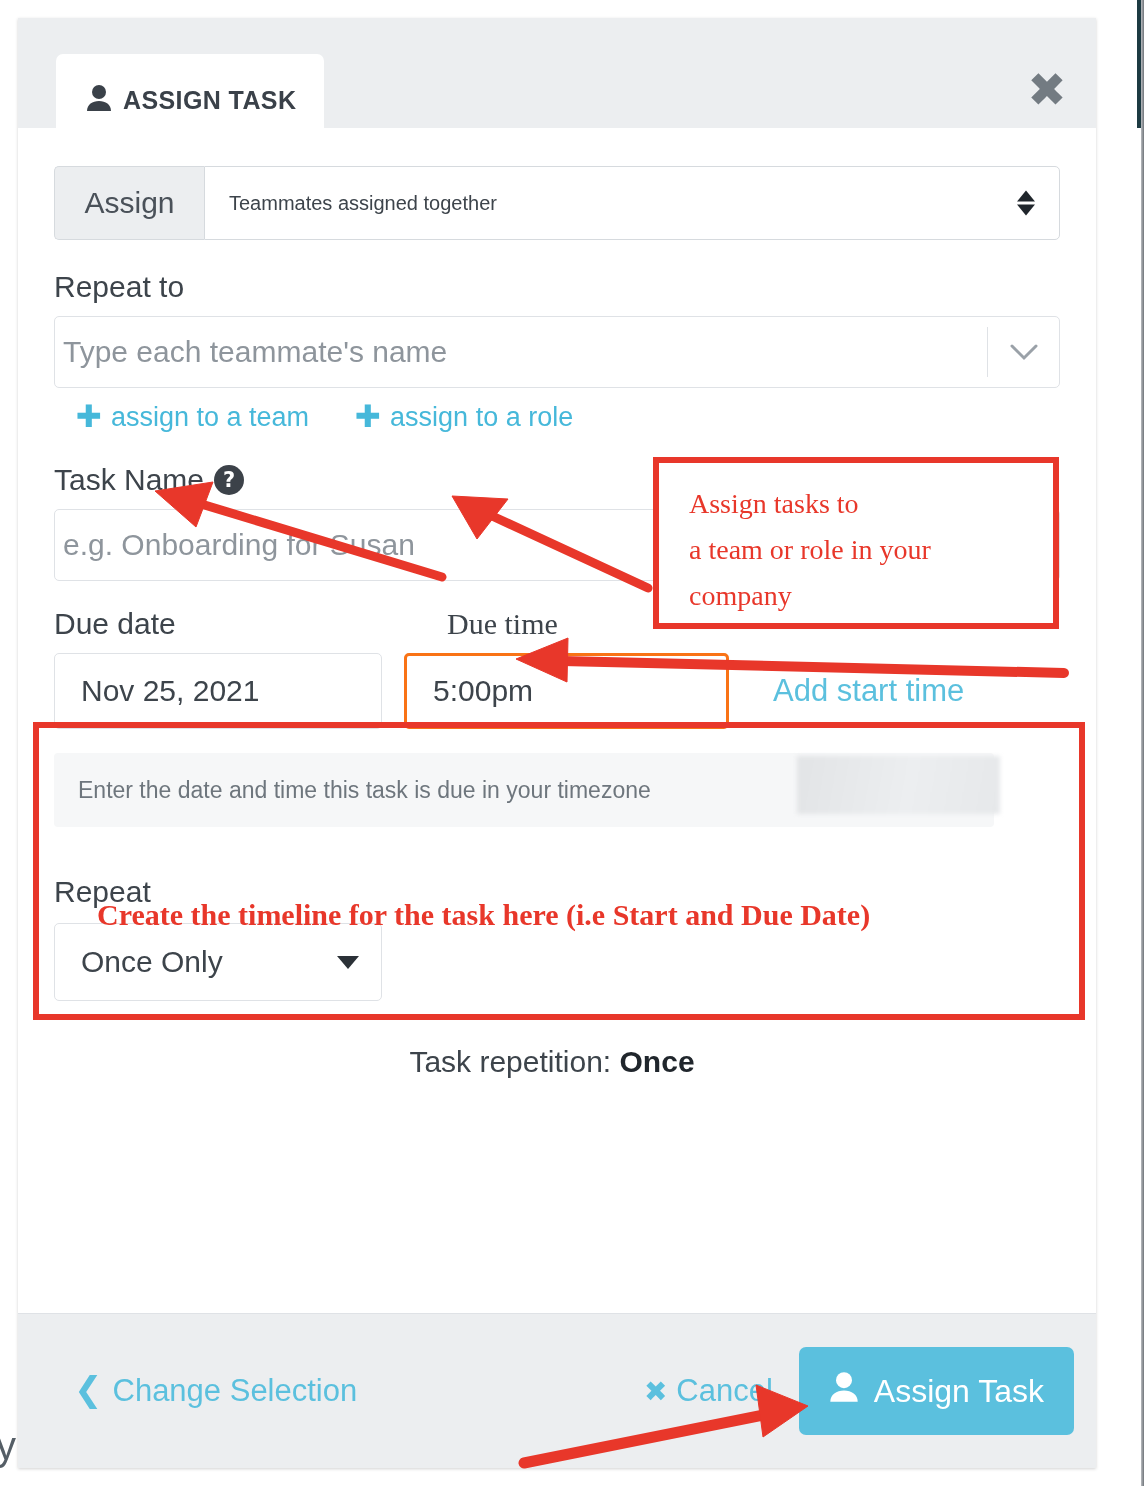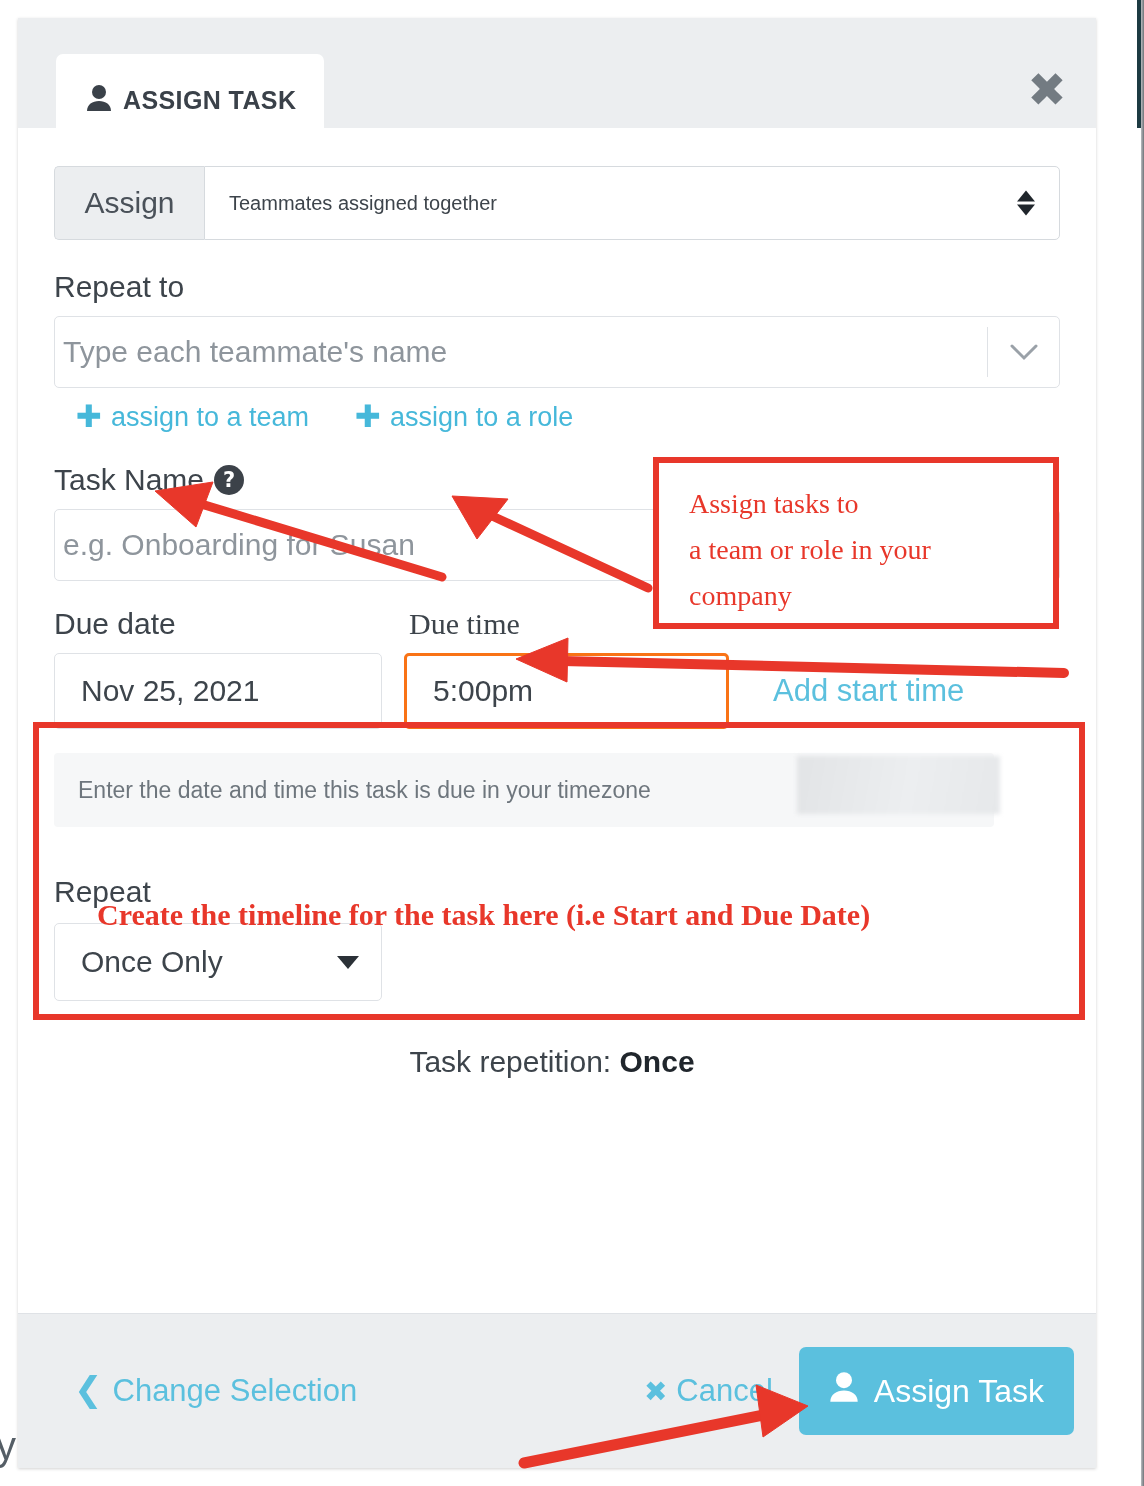--- a/index.html
+++ b/index.html
@@ -180,21 +180,21 @@
   .help-badge {
     width: 30px; height: 30px; border-radius: 50%;
     background: #3c4249; color: #fff;
     font-size: 21px; font-weight: bold;
     display: inline-flex; align-items: center; justify-content: center;
     font-family: "DejaVu Sans", sans-serif;
   }
 
   
   .due-wrap { margin-top: 26px; position: relative; }
-  .due-labels { display: flex; }
+  .due-labels { display: flex; gap: 38px; }
   .due-labels .l1 { width: 355px; font-size: 30px; color: #3d444b; }
   .due-labels .l2 { font-size: 30px; color: #3d444b; font-family: Liberation Serif, serif; }
 
   .due-row { display: flex; align-items: center; margin-top: 12px; gap: 22px; }
   .date-box {
     width: 328px; height: 76px;
     border: 1px solid #dfe2e6; border-radius: 5px;
     display: flex; align-items: center; padding-left: 26px;
     font-size: 30px; color: #3d444b; background: #fff;
   }

